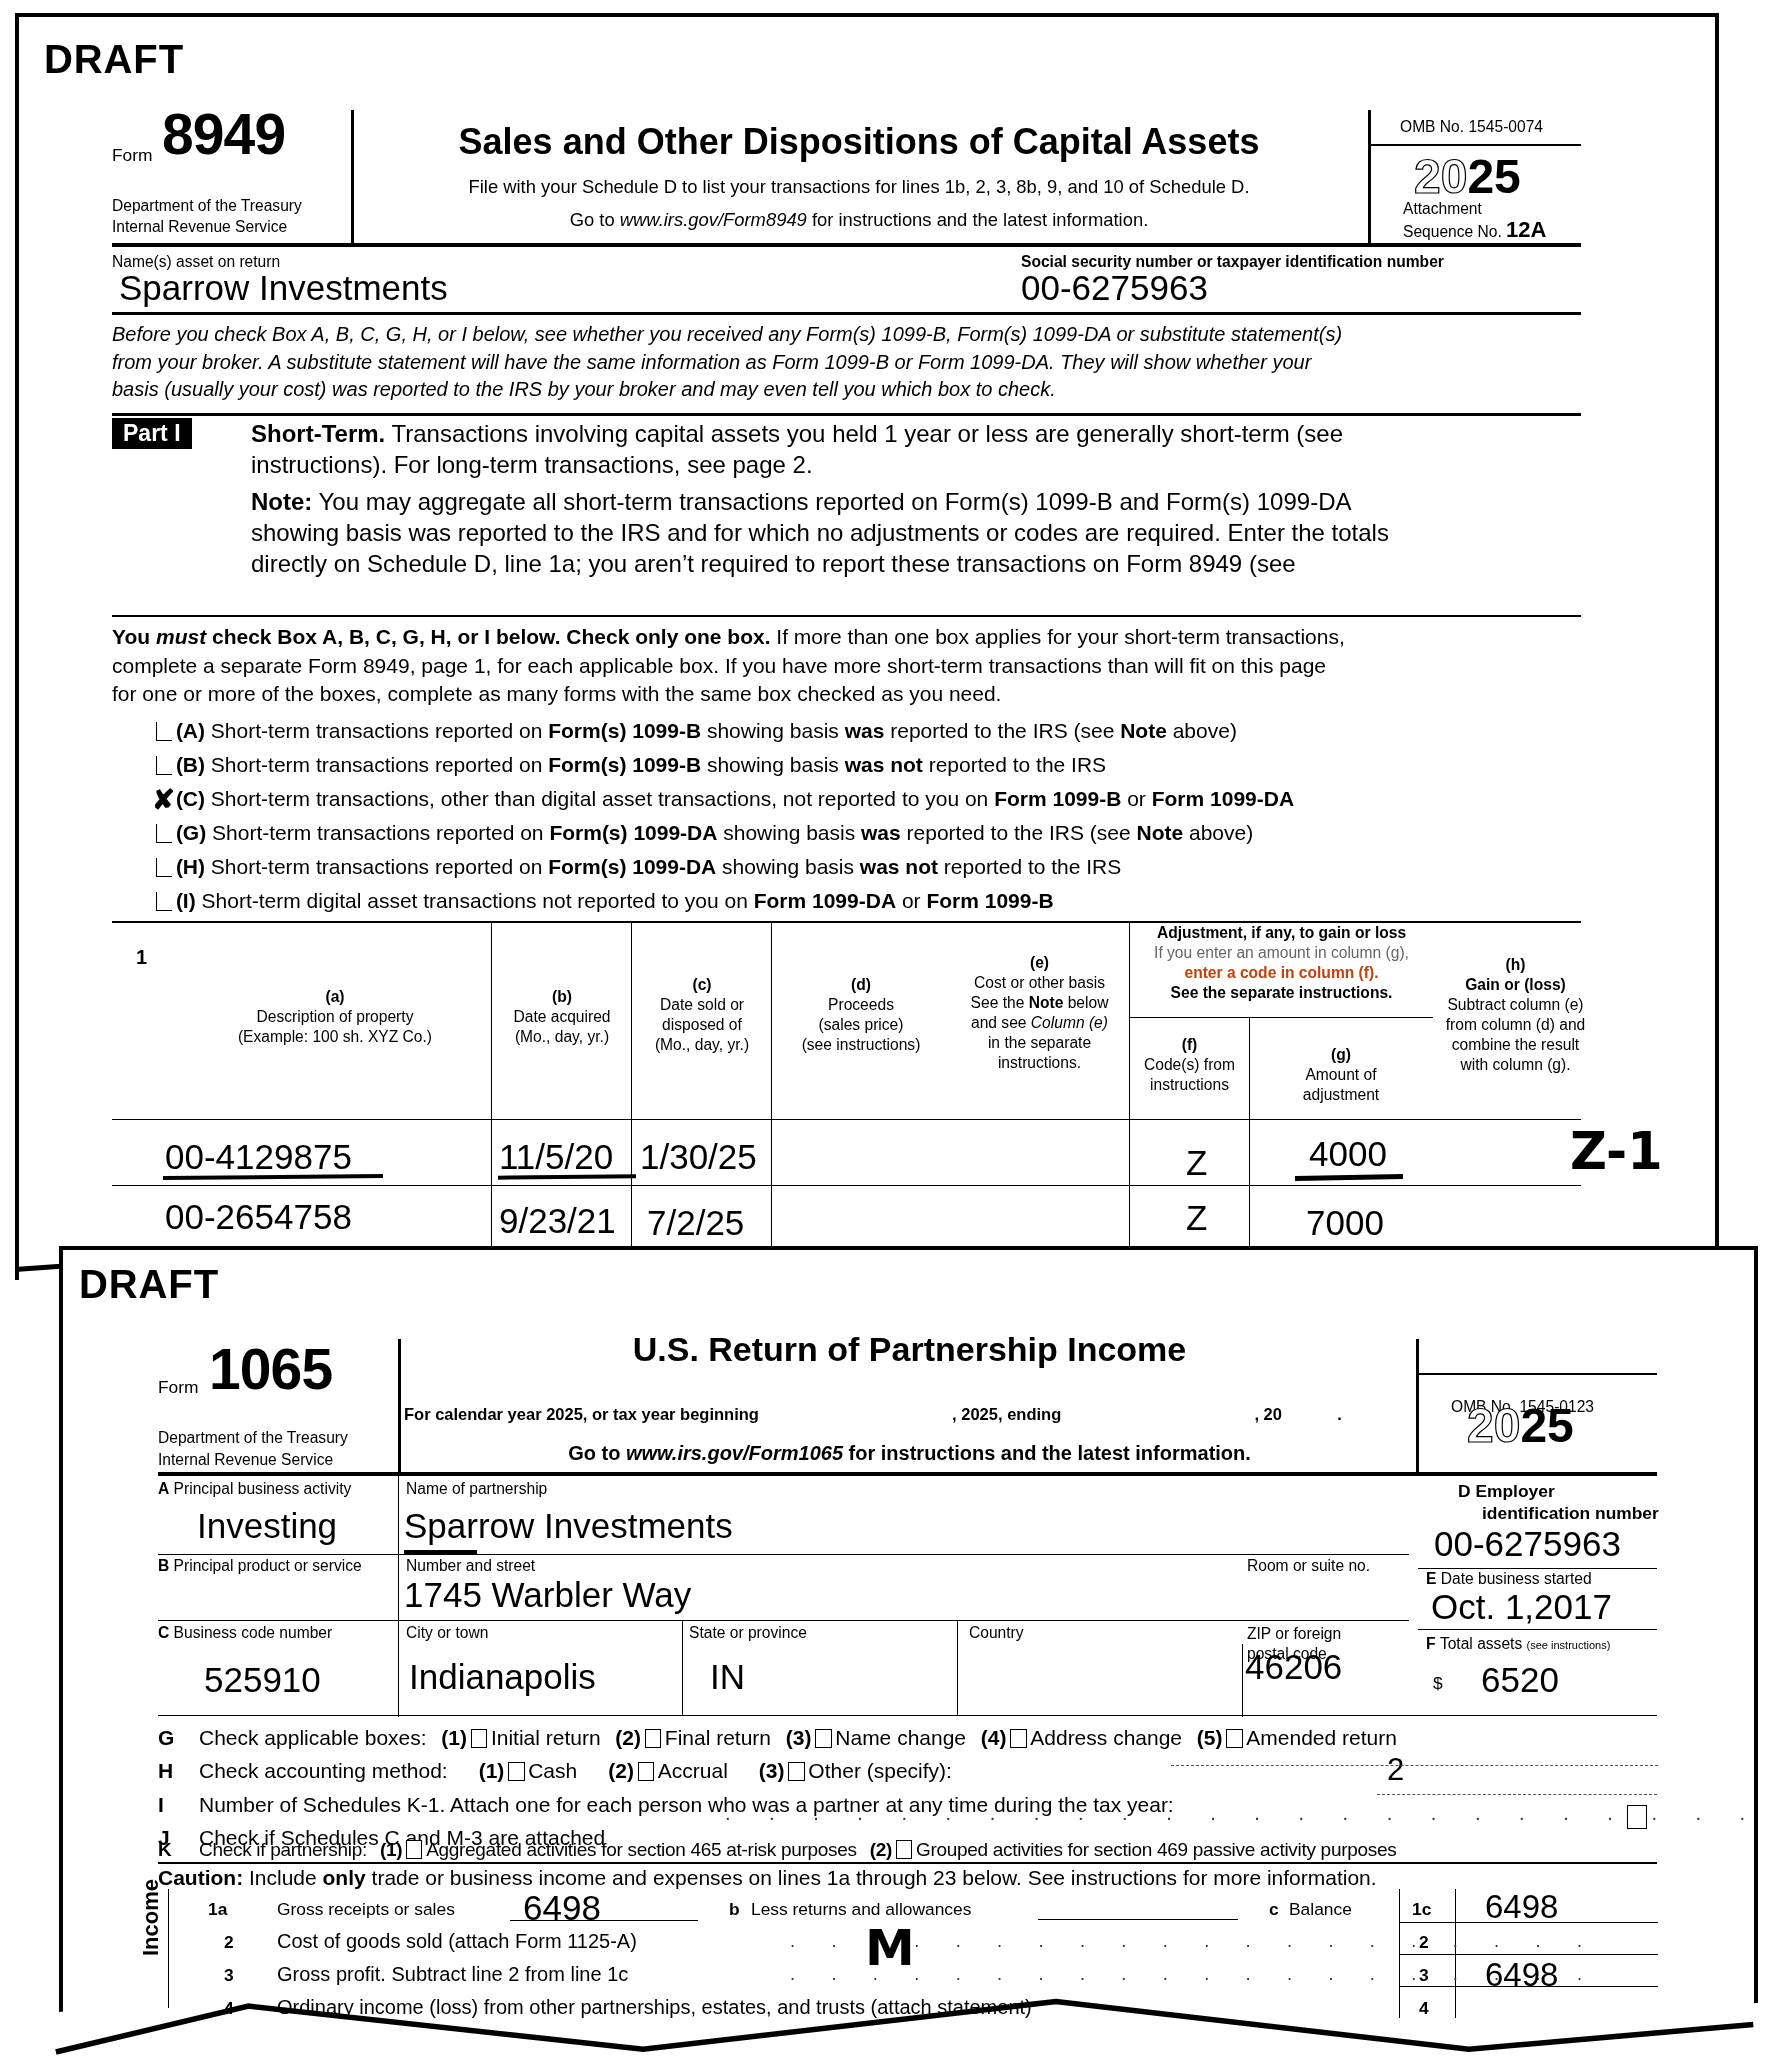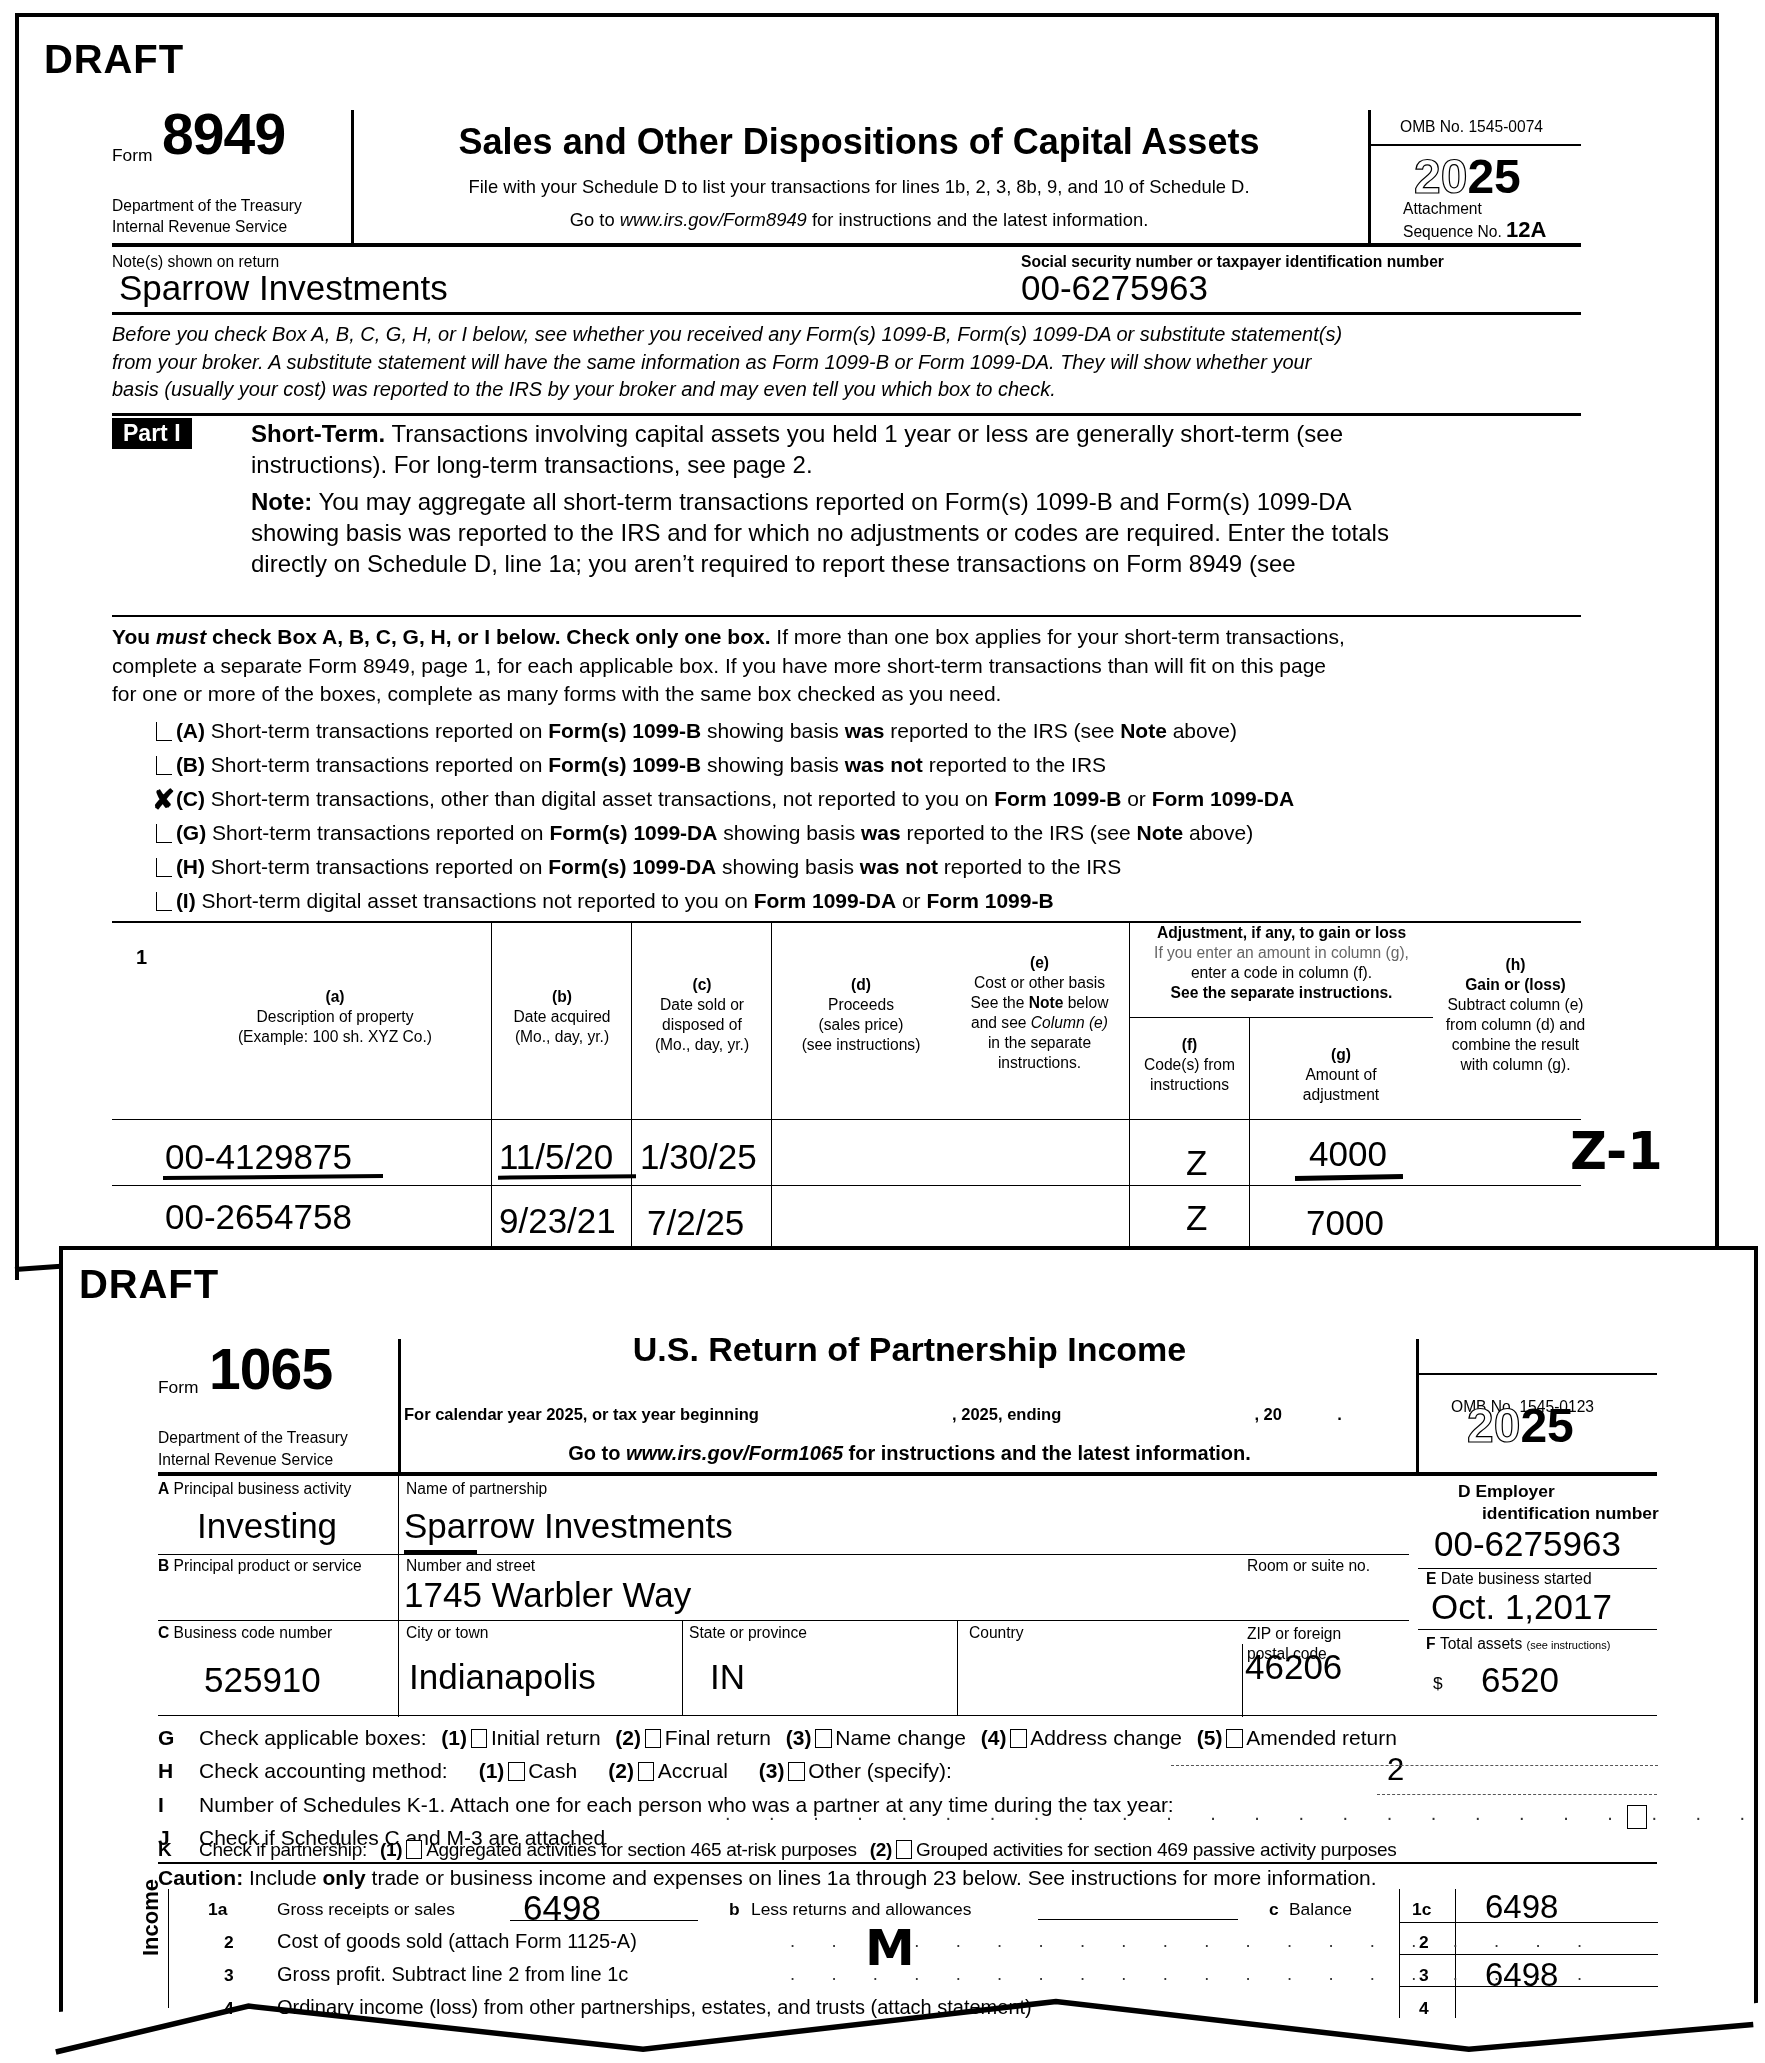--- a/index.html
+++ b/index.html
@@ -49,21 +49,21 @@
 <div class="abs" style="left:1414px;top:149px;font-size:48px;">
   <span class="year-outline">20</span><b>25</b>
 </div>
 <div class="abs tiny narrow" style="left:1403px;top:200px;">Attachment</div>
 <div class="abs" style="left:1403px;top:217px;">
   <span class="tiny narrow">Sequence No.</span>
   <b style="font-size:22px;">12A</b>
 </div>
 <div class="hl" style="left:112px;top:243px;width:1469px;height:3.7px;"></div>
 
-<div class="abs tiny narrow" style="left:112px;top:253px;">Note(s) shown on return</div>
+<div class="abs tiny narrow" style="left:112px;top:253px;">Name(s) asset on return</div>
 <div class="abs" style="left:119px;top:268px;font-size:35px;">Sparrow Investments</div>
 <div class="abs tiny" style="left:1021px;top:253px;font-weight:bold;">Social security number or taxpayer identification number</div>
 <div class="abs" style="left:1021px;top:268px;font-size:35px;">00-6275963</div>
 <div class="hl" style="left:112px;top:312px;width:1469px;height:2.8px;"></div>
 
 <div class="abs" style="left:112px;top:321px;font-size:20px;font-style:italic;line-height:27.5px;">
   <div>Before you check Box A, B, C, G, H, or I below, see whether you received any Form(s) 1099-B, Form(s) 1099-DA or substitute statement(s)</div>
   <div>from your broker. A substitute statement will have the same information as Form 1099-B or Form 1099-DA. They will show whether your</div>
   <div>basis (usually your cost) was reported to the IRS by your broker and may even tell you which box to check.</div>
 </div>
@@ -128,21 +128,21 @@
   <span>Cost or other basis</span><br>
   <span>See the </span><b>Note</b><span> below</span><br>
   <span>and see </span><i>Column (e)</i><br>
   <span>in the separate</span><br>
   <span>instructions.</span>
 </div>
 <div class="vl" style="left:1129px;top:921px;width:1.4px;height:331px;"></div>
 <div class="hdr" style="left:1130px;top:923px;width:303px;">
   <b>Adjustment, if any, to gain or loss</b><br>
   <span style="color:#666;">If you enter an amount in column (g),</span><br>
-  <span style="color:#000000;">enter a code in column (f).</span><br>
+  <span style="color:#c2410c;font-weight:bold;">enter a code in column (f).</span><br>
   <b>See the separate instructions.</b>
 </div>
 <div class="hl" style="left:1130px;top:1017px;width:303px;height:1.4px;"></div>
 <div class="hdr" style="left:1130px;top:1035px;width:119px;">
   <b>(f)</b><br>
   <span>Code(s) from</span><br>
   <span>instructions</span>
 </div>
 <div class="vl" style="left:1249px;top:1017px;width:1.4px;height:235px;"></div>
 <div class="hdr" style="left:1251px;top:1045px;width:180px;">

